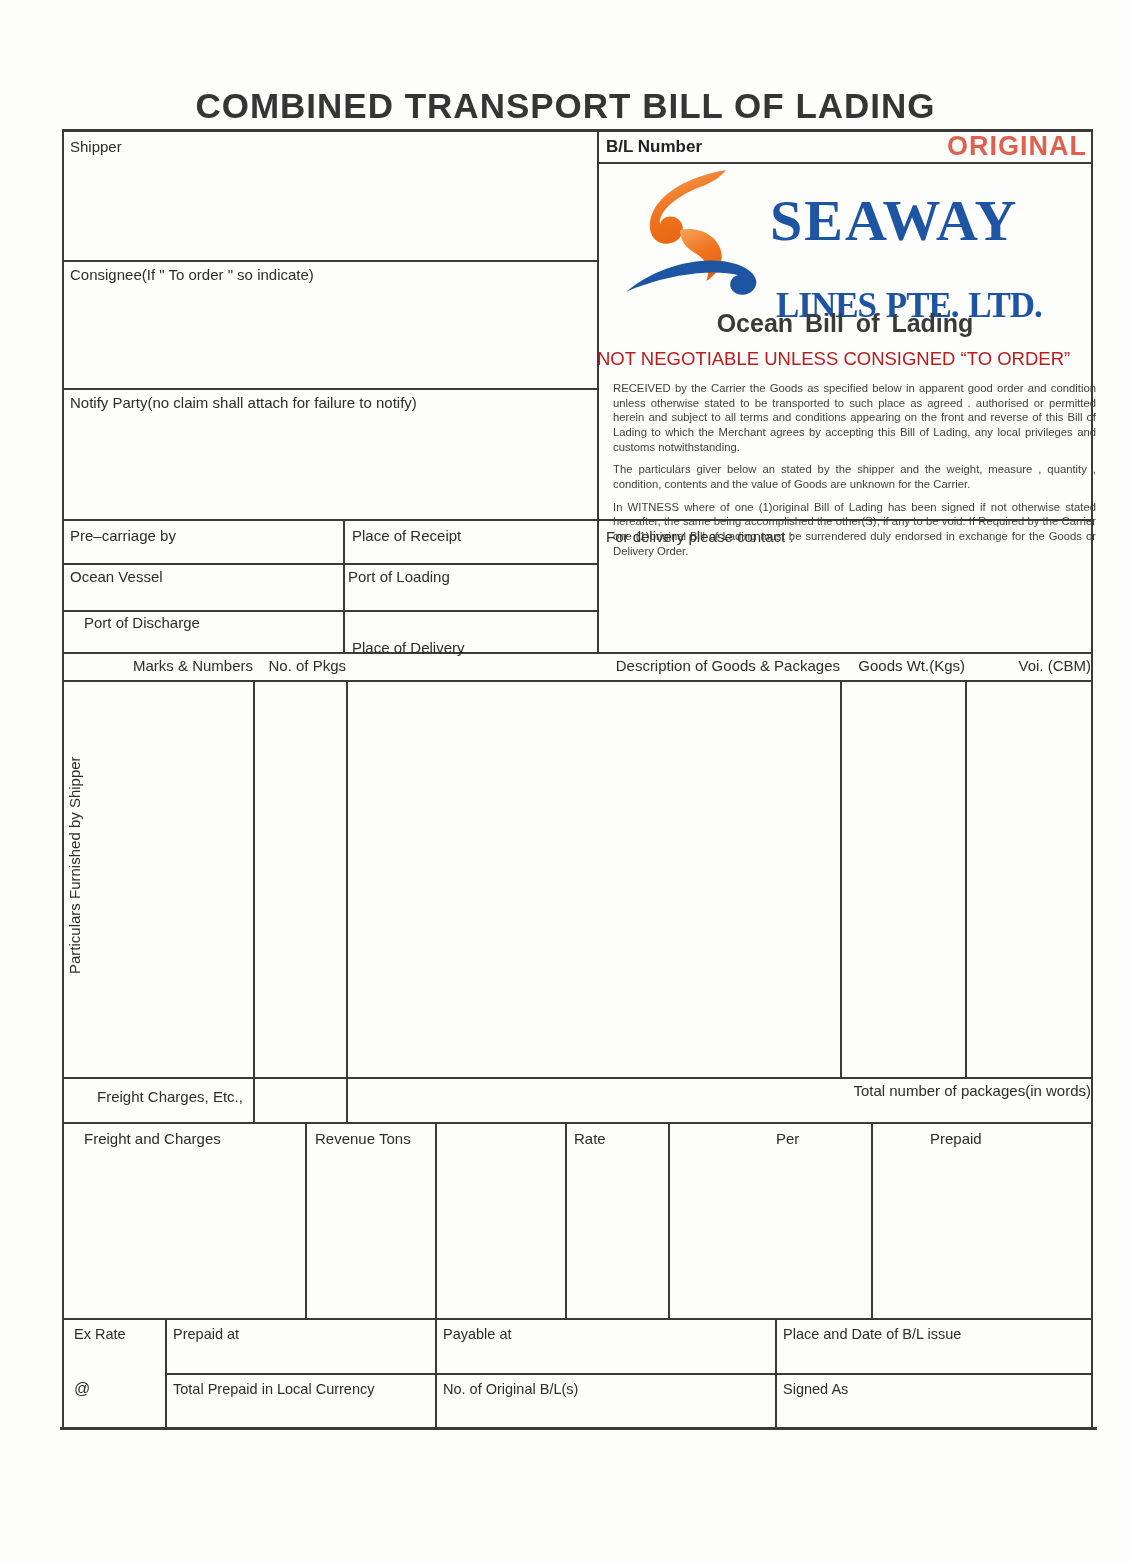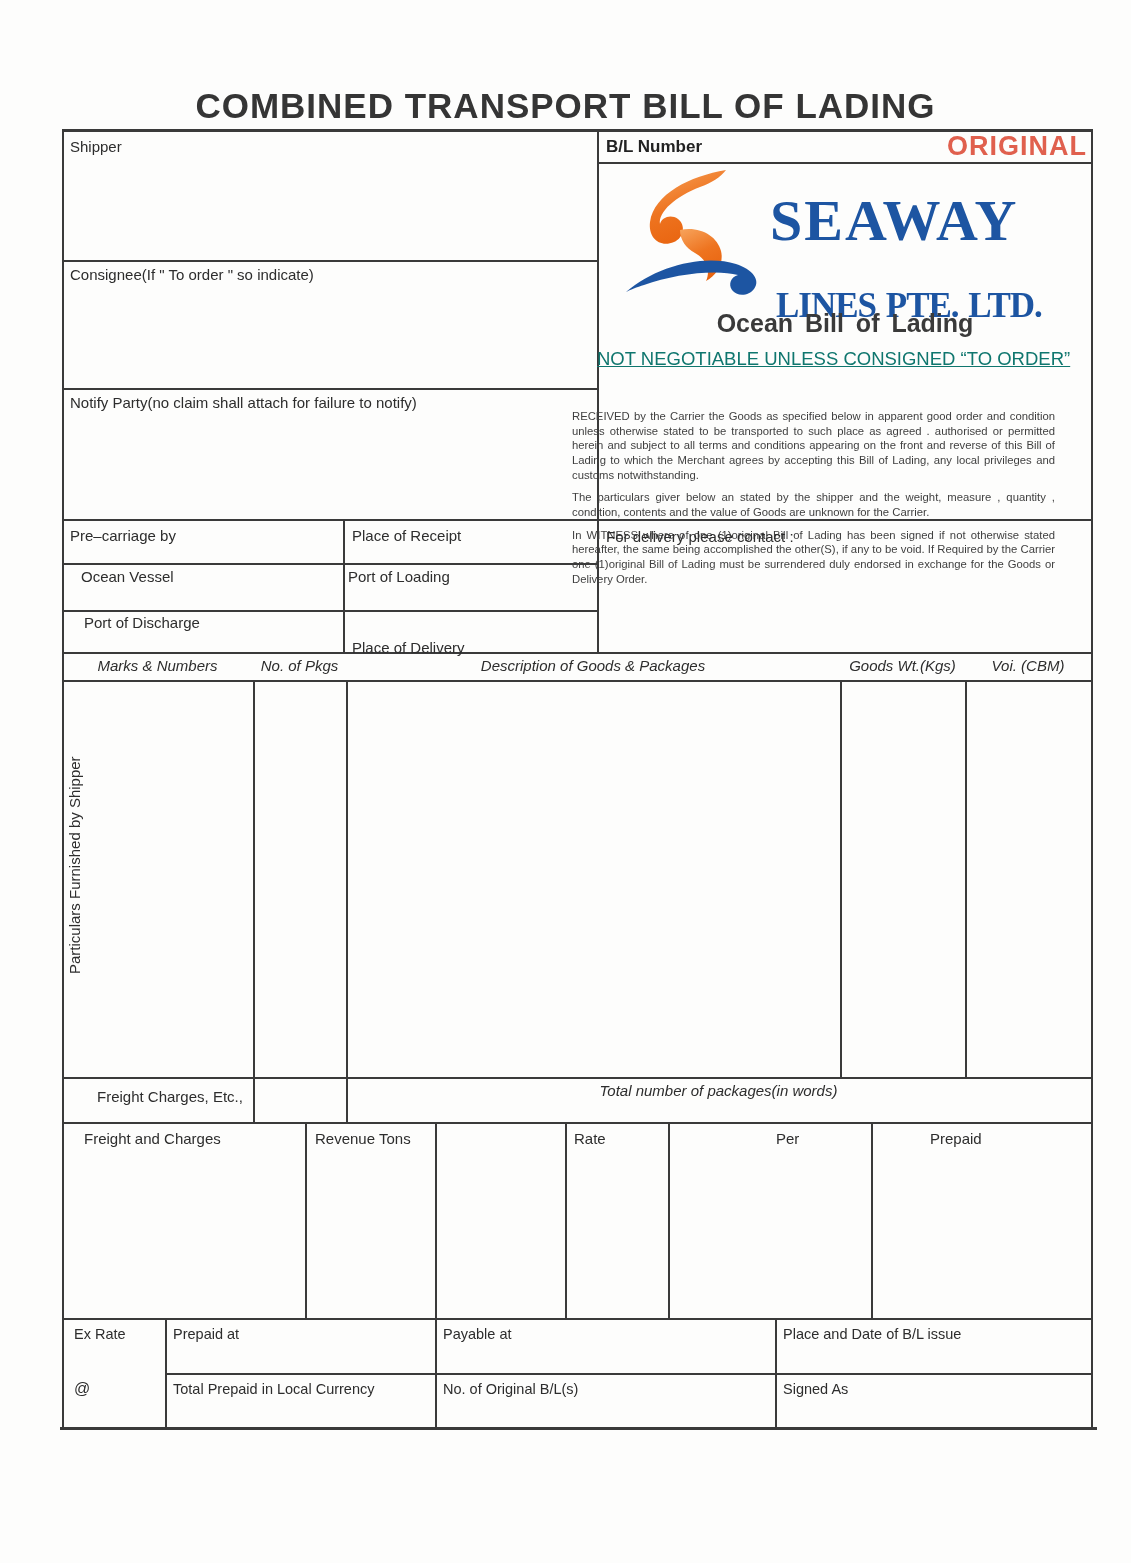--- a/index.html
+++ b/index.html
@@ -9,21 +9,21 @@
     width:1131px; height:1563px;
     background:#fdfdfc;
     font-family:"Liberation Sans", sans-serif;
     color:#2d2d2d;
     overflow:hidden;
   }
   .hline { position:absolute; background:#3a3a3a; height:2px; }
   .vline { position:absolute; background:#3a3a3a; width:2px; }
   .lbl { position:absolute; font-size:15px; line-height:1.2; color:#2d2d2d; white-space:nowrap; }
   .lbl-sm { font-size:14.5px; }
-  .ctr { text-align:center; white-space:nowrap;font-style:italic; }
+  .ctr { text-align:right; white-space:nowrap; }
   .title {
     position:absolute; left:0; top:86px; width:1131px;
     text-align:center; font-size:35px; font-weight:bold;
     letter-spacing:1px; color:#353535;
   }
   .bl-number { position:absolute; left:606px; top:137px; font-size:17px; font-weight:bold; color:#222; }
   .original {
     position:absolute; right:44px; top:131px;
     font-size:27px; font-weight:bold; letter-spacing:1px;
   }
@@ -38,25 +38,25 @@
     font-family:"Liberation Serif", serif; font-weight:bold;
     font-size:35px; letter-spacing:-1px; word-spacing:2px; line-height:1;
   }
   .doc-type {
     position:absolute; left:597px; top:309px; width:496px;
     text-align:center; font-size:25px; font-weight:bold;
     word-spacing:5px; color:#3a3a3a;
   }
   .negotiable {
     position:absolute; left:597px; top:348px; width:422px;
-    text-align:center; font-size:18.5px; color:#0f766e; white-space:nowrap;text-decoration:underline;
+    text-align:center; font-size:18.5px; color:#b91c1c; white-space:nowrap;
   }
   .clauses {
-    position:absolute; left:572px; top:381px; width:483px;
-    font-size:11.3px; line-height:1.3; color:#3f3f3f; text-align:justify;margin-top:28px;
+    position:absolute; left:613px; top:381px; width:483px;
+    font-size:11.3px; line-height:1.3; color:#3f3f3f; text-align:justify;
   }
   .clauses p { margin-bottom:8px; }
   .side-label {
     position:absolute; left:66px; top:974px;
     transform:rotate(-90deg); transform-origin:0 0;
     font-size:15px; white-space:nowrap; color:#2d2d2d;
   }
 </style>
 </head>
 <body>
@@ -96,21 +96,21 @@
   <div class="vline" style="left:871px;top:1122px;height:196px;"></div>
   <div class="vline" style="left:165px;top:1318px;height:110px;"></div>
   <div class="vline" style="left:435px;top:1318px;height:110px;"></div>
   <div class="vline" style="left:775px;top:1318px;height:110px;"></div>
 
   <div class="lbl" style="left:70px;top:138px;">Shipper</div>
   <div class="lbl" style="left:70px;top:266px;">Consignee(If " To order " so indicate)</div>
   <div class="lbl" style="left:70px;top:394px;">Notify Party(no claim shall attach for failure to notify)</div>
   <div class="lbl" style="left:70px;top:527px;">Pre–carriage by</div>
   <div class="lbl" style="left:352px;top:527px;">Place of Receipt</div>
-  <div class="lbl" style="left:70px;top:568px;margin-left:11px;">Ocean Vessel</div>
+  <div class="lbl" style="left:70px;top:568px;">Ocean Vessel</div>
   <div class="lbl" style="left:348px;top:568px;">Port of Loading</div>
   <div class="lbl" style="left:84px;top:614px;">Port of Discharge</div>
   <div class="lbl" style="left:352px;top:614px;margin-top:25px;">Place of Delivery</div>
 
   <div class="bl-number">B/L Number</div>
   <div class="original" style="color:#e0604e;">ORIGINAL</div>
 
   <div class="logo-icon">
     <svg width="150" height="140" viewBox="0 0 150 140">
       <defs>

